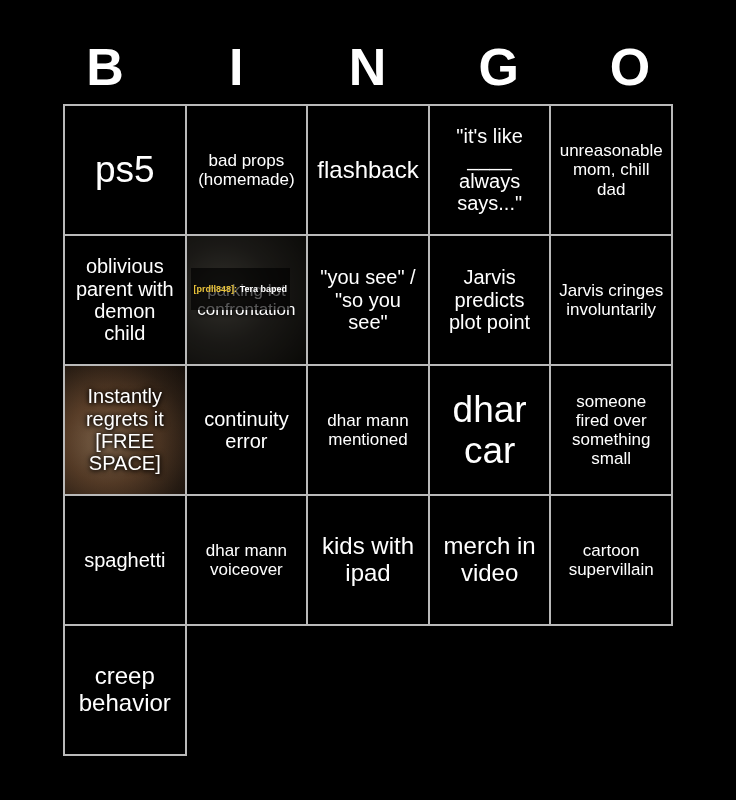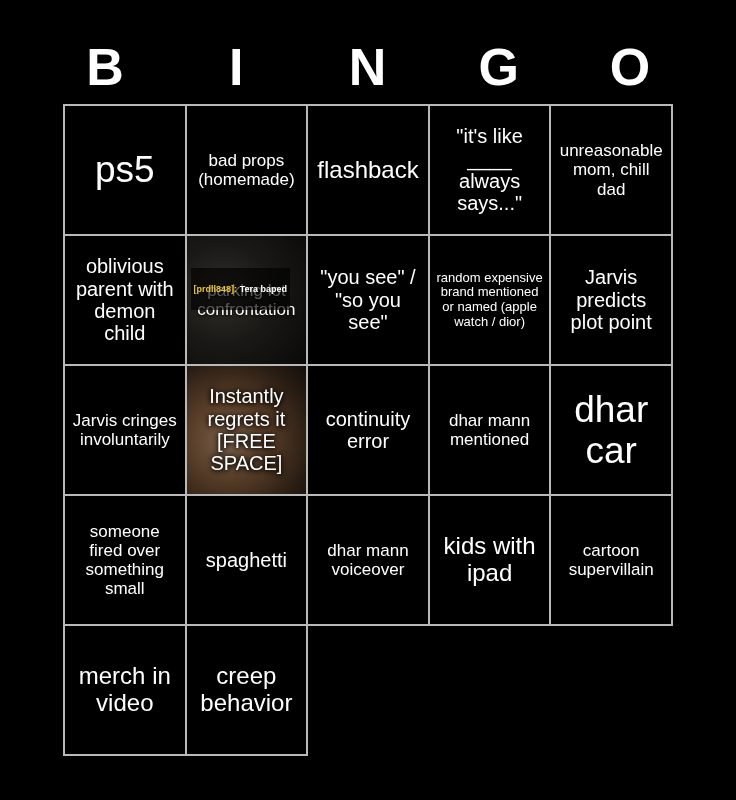--- a/index.html
+++ b/index.html
@@ -139,23 +139,20 @@
     <div class="cell fs-md">
         <span class="txt">oblivious parent with demon child</span>
       </div>
     <div class="cell fs-sm bg-parking">
       <span class="txt">parking lot confrontation</span>
       <span class="badge"><span class="badge-name">[prdll848]:</span> <span class="badge-msg">Tera baped</span></span>
     </div>
     <div class="cell fs-md">
         <span class="txt">"you see" / "so you see"</span>
       </div>
-    <div class="cell fs-xs">
-        <span class="txt">random expensive brand mentioned or named (apple watch / dior)</span>
-      </div>
 
     <div class="cell fs-md">
         <span class="txt">Jarvis predicts plot point</span>
       </div>
     <div class="cell fs-sm">
         <span class="txt">Jarvis cringes involuntarily</span>
       </div>
     <div class="cell fs-md bg-free">
         <span class="txt">Instantly regrets it [FREE SPACE]</span>
       </div>
@@ -175,24 +172,24 @@
     <div class="cell fs-md">
         <span class="txt">spaghetti</span>
       </div>
 
     <div class="cell fs-sm">
         <span class="txt">dhar mann voiceover</span>
       </div>
     <div class="cell fs-lg">
         <span class="txt">kids with ipad</span>
       </div>
+    <div class="cell fs-lg">
+        <span class="txt">merch in video</span>
+      </div>
     <div class="cell fs-sm">
         <span class="txt">cartoon supervillain</span>
-      </div>
-    <div class="cell fs-lg">
-        <span class="txt">merch in video</span>
       </div>
     <div class="cell fs-lg">
         <span class="txt">creep behavior</span>
       </div>
   </div>
 
 </div>
 
 </body></html>

